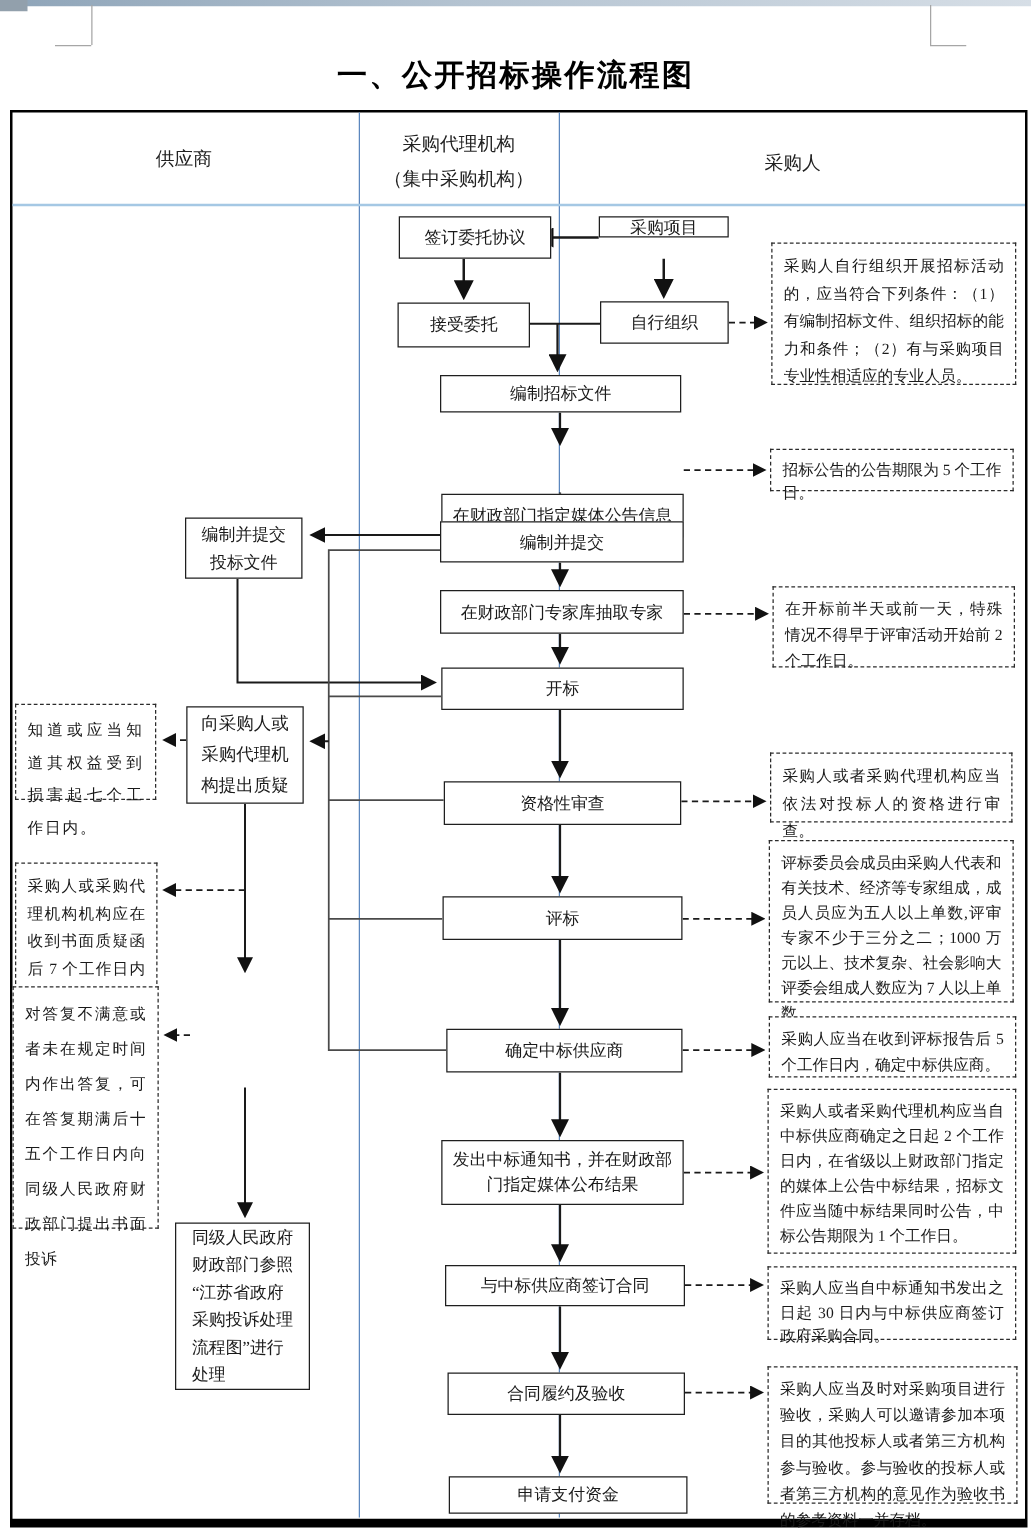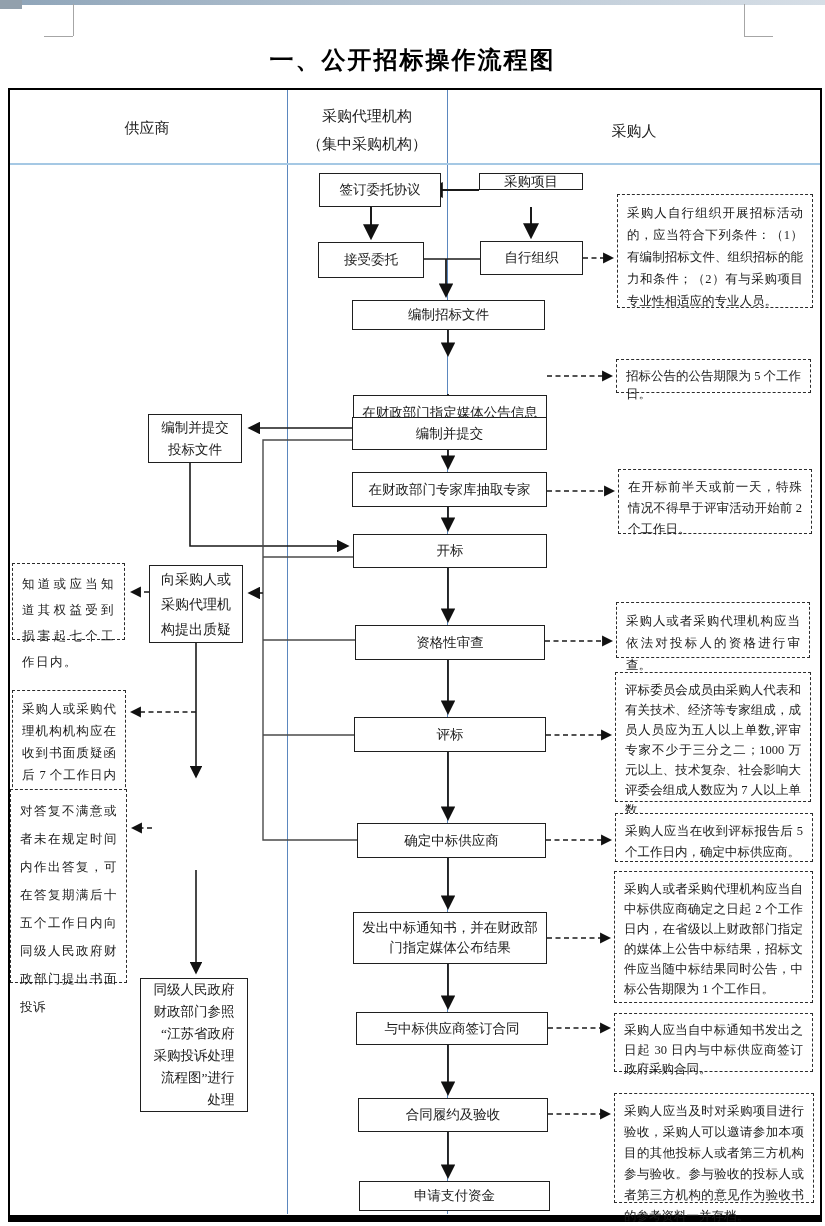--- a/index.html
+++ b/index.html
@@ -117,21 +117,21 @@
       <div class="fnode solid" data-name="flow-node-determine-winner" style="left: 357px; top: 823px; width: 189px; height: 35px;">确定中标供应商</div>
       <div class="fnode solid" data-name="flow-node-issue-notice-publish" style="left: 353px; top: 912px; width: 194px; height: 52px;">发出中标通知书，并在财政部门指定媒体公布结果</div>
       <div class="fnode solid" data-name="flow-node-sign-contract" style="left: 356px; top: 1012px; width: 192px; height: 33px;">与中标供应商签订合同</div>
       <div class="fnode solid" data-name="flow-node-contract-acceptance" style="left: 358px; top: 1098px; width: 190px; height: 34px;">合同履约及验收</div>
       <div class="fnode solid" data-name="flow-node-apply-payment" style="left: 359px; top: 1181px; width: 191px; height: 30px;">申请支付资金</div>
       <div class="fnode solid" data-name="flow-node-prepare-submit-bid" style="left: 148px; top: 414px; width: 94px; height: 49px; line-height: 22px;">编制并提交
 投标文件</div>
       <div class="fnode solid" data-name="flow-node-raise-query" style="left: 149px; top: 565px; width: 94px; height: 78px; font-size: 14px; line-height: 25px;">向采购人或
 采购代理机
 构提出质疑</div>
-      <div class="fnode solid" data-name="flow-node-finance-dept-handle" style="left: 140px; top: 978px; width: 108px; height: 134px; font-size: 13.5px; line-height: 22px; text-align: right;">同级人民政府
+      <div class="fnode solid" data-name="flow-node-finance-dept-handle" style="left: 140px; top: 978px; width: 108px; height: 134px; font-size: 13.5px; line-height: 22px; text-align: left;">同级人民政府
 财政部门参照
 “江苏省政府
 采购投诉处理
 流程图”进行
 处理</div>
       <div class="fnode dashed" data-name="flow-node-note-know-damage" style="left: 12px; top: 563px; width: 113px; height: 77px; line-height: 26px; letter-spacing: 1.5px;">知道或应当知道其权益受到损害起七个工作日内。</div>
       <div class="fnode dashed" data-name="flow-node-note-written-reply" style="left: 12px; top: 690px; width: 114px; height: 112px; line-height: 22px;">采购人或采购代理机构机构应在收到书面质疑函后 7 个工作日内作出书面答复。</div>
       <div class="fnode dashed" data-name="flow-node-note-complaint-15days" style="left: 10px; top: 789px; width: 117px; height: 194px; line-height: 28px; letter-spacing: 0.5px;">对答复不满意或者未在规定时间内作出答复，可在答复期满后十五个工作日内向同级人民政府财政部门提出书面投诉</div>
       <div class="fnode dashed" data-name="flow-node-note-self-organize-conditions" style="left: 617px; top: 194px; width: 196px; height: 114px; line-height: 22px;">采购人自行组织开展招标活动的，应当符合下列条件：（1）有编制招标文件、组织招标的能力和条件；（2）有与采购项目专业性相适应的专业人员。</div>
       <div class="fnode dashed" data-name="flow-node-note-announcement-period" style="left: 616px; top: 359px; width: 195px; height: 34px; line-height: 18px;">招标公告的公告期限为 5 个工作日。</div>

